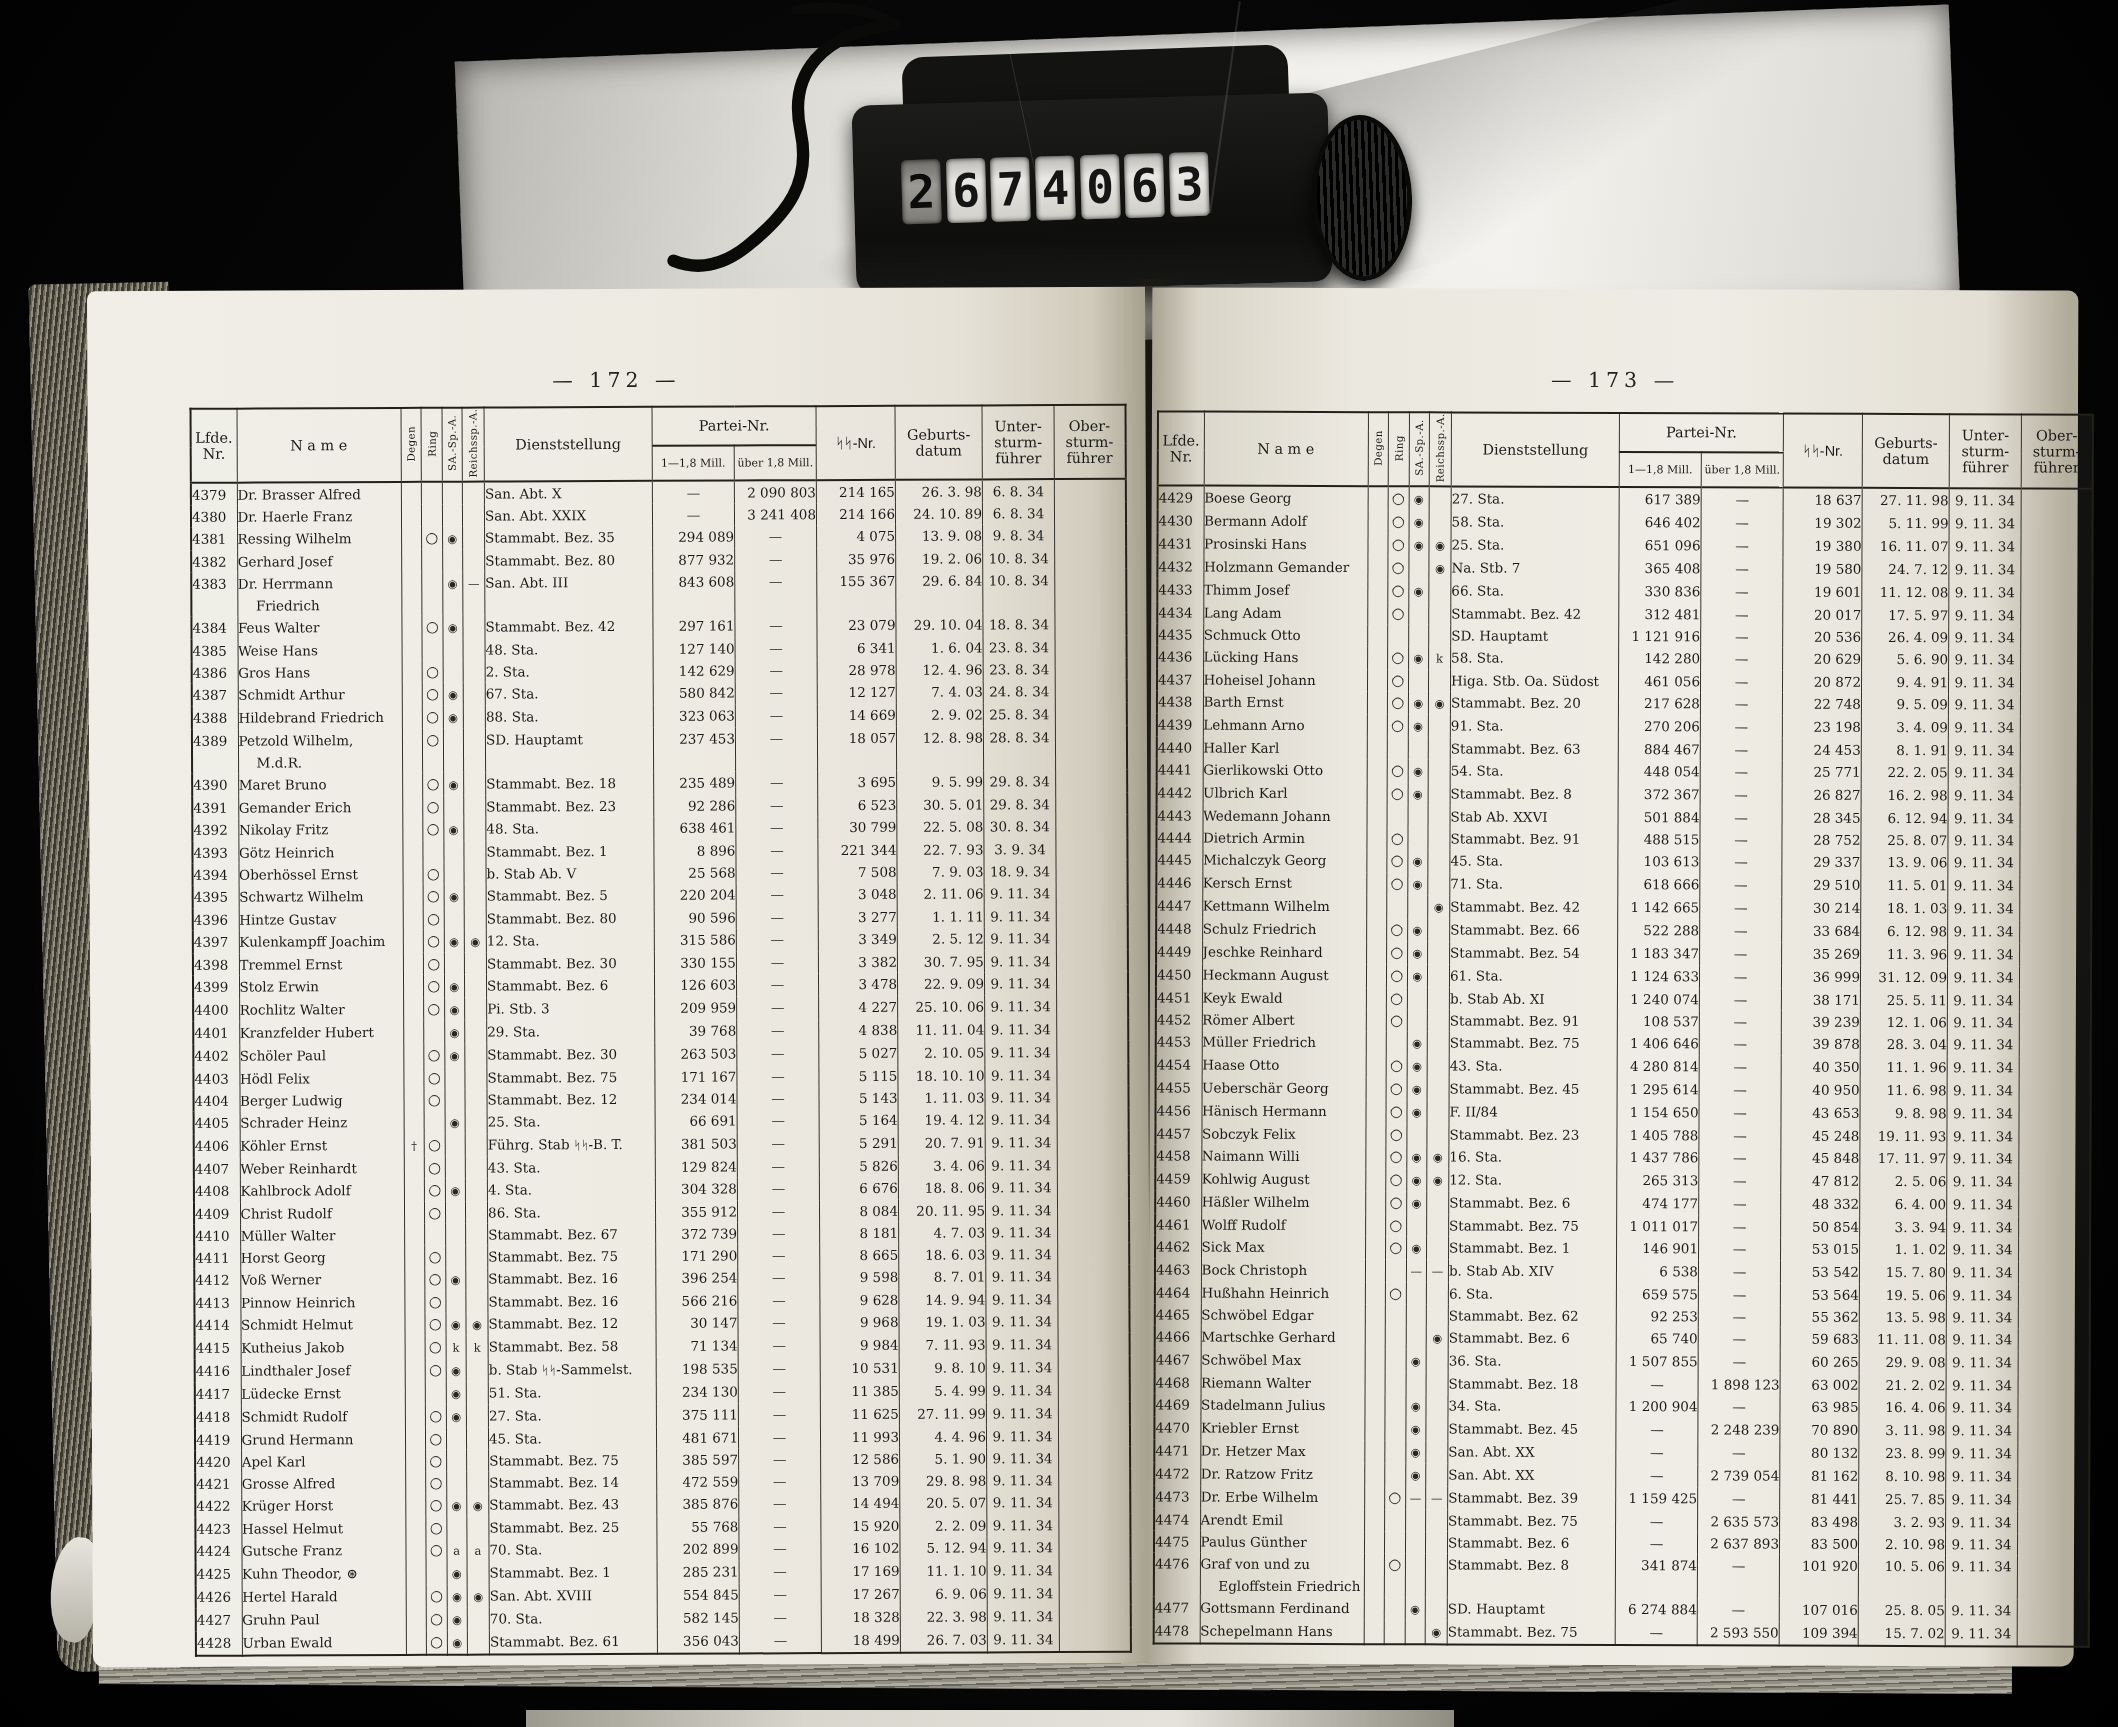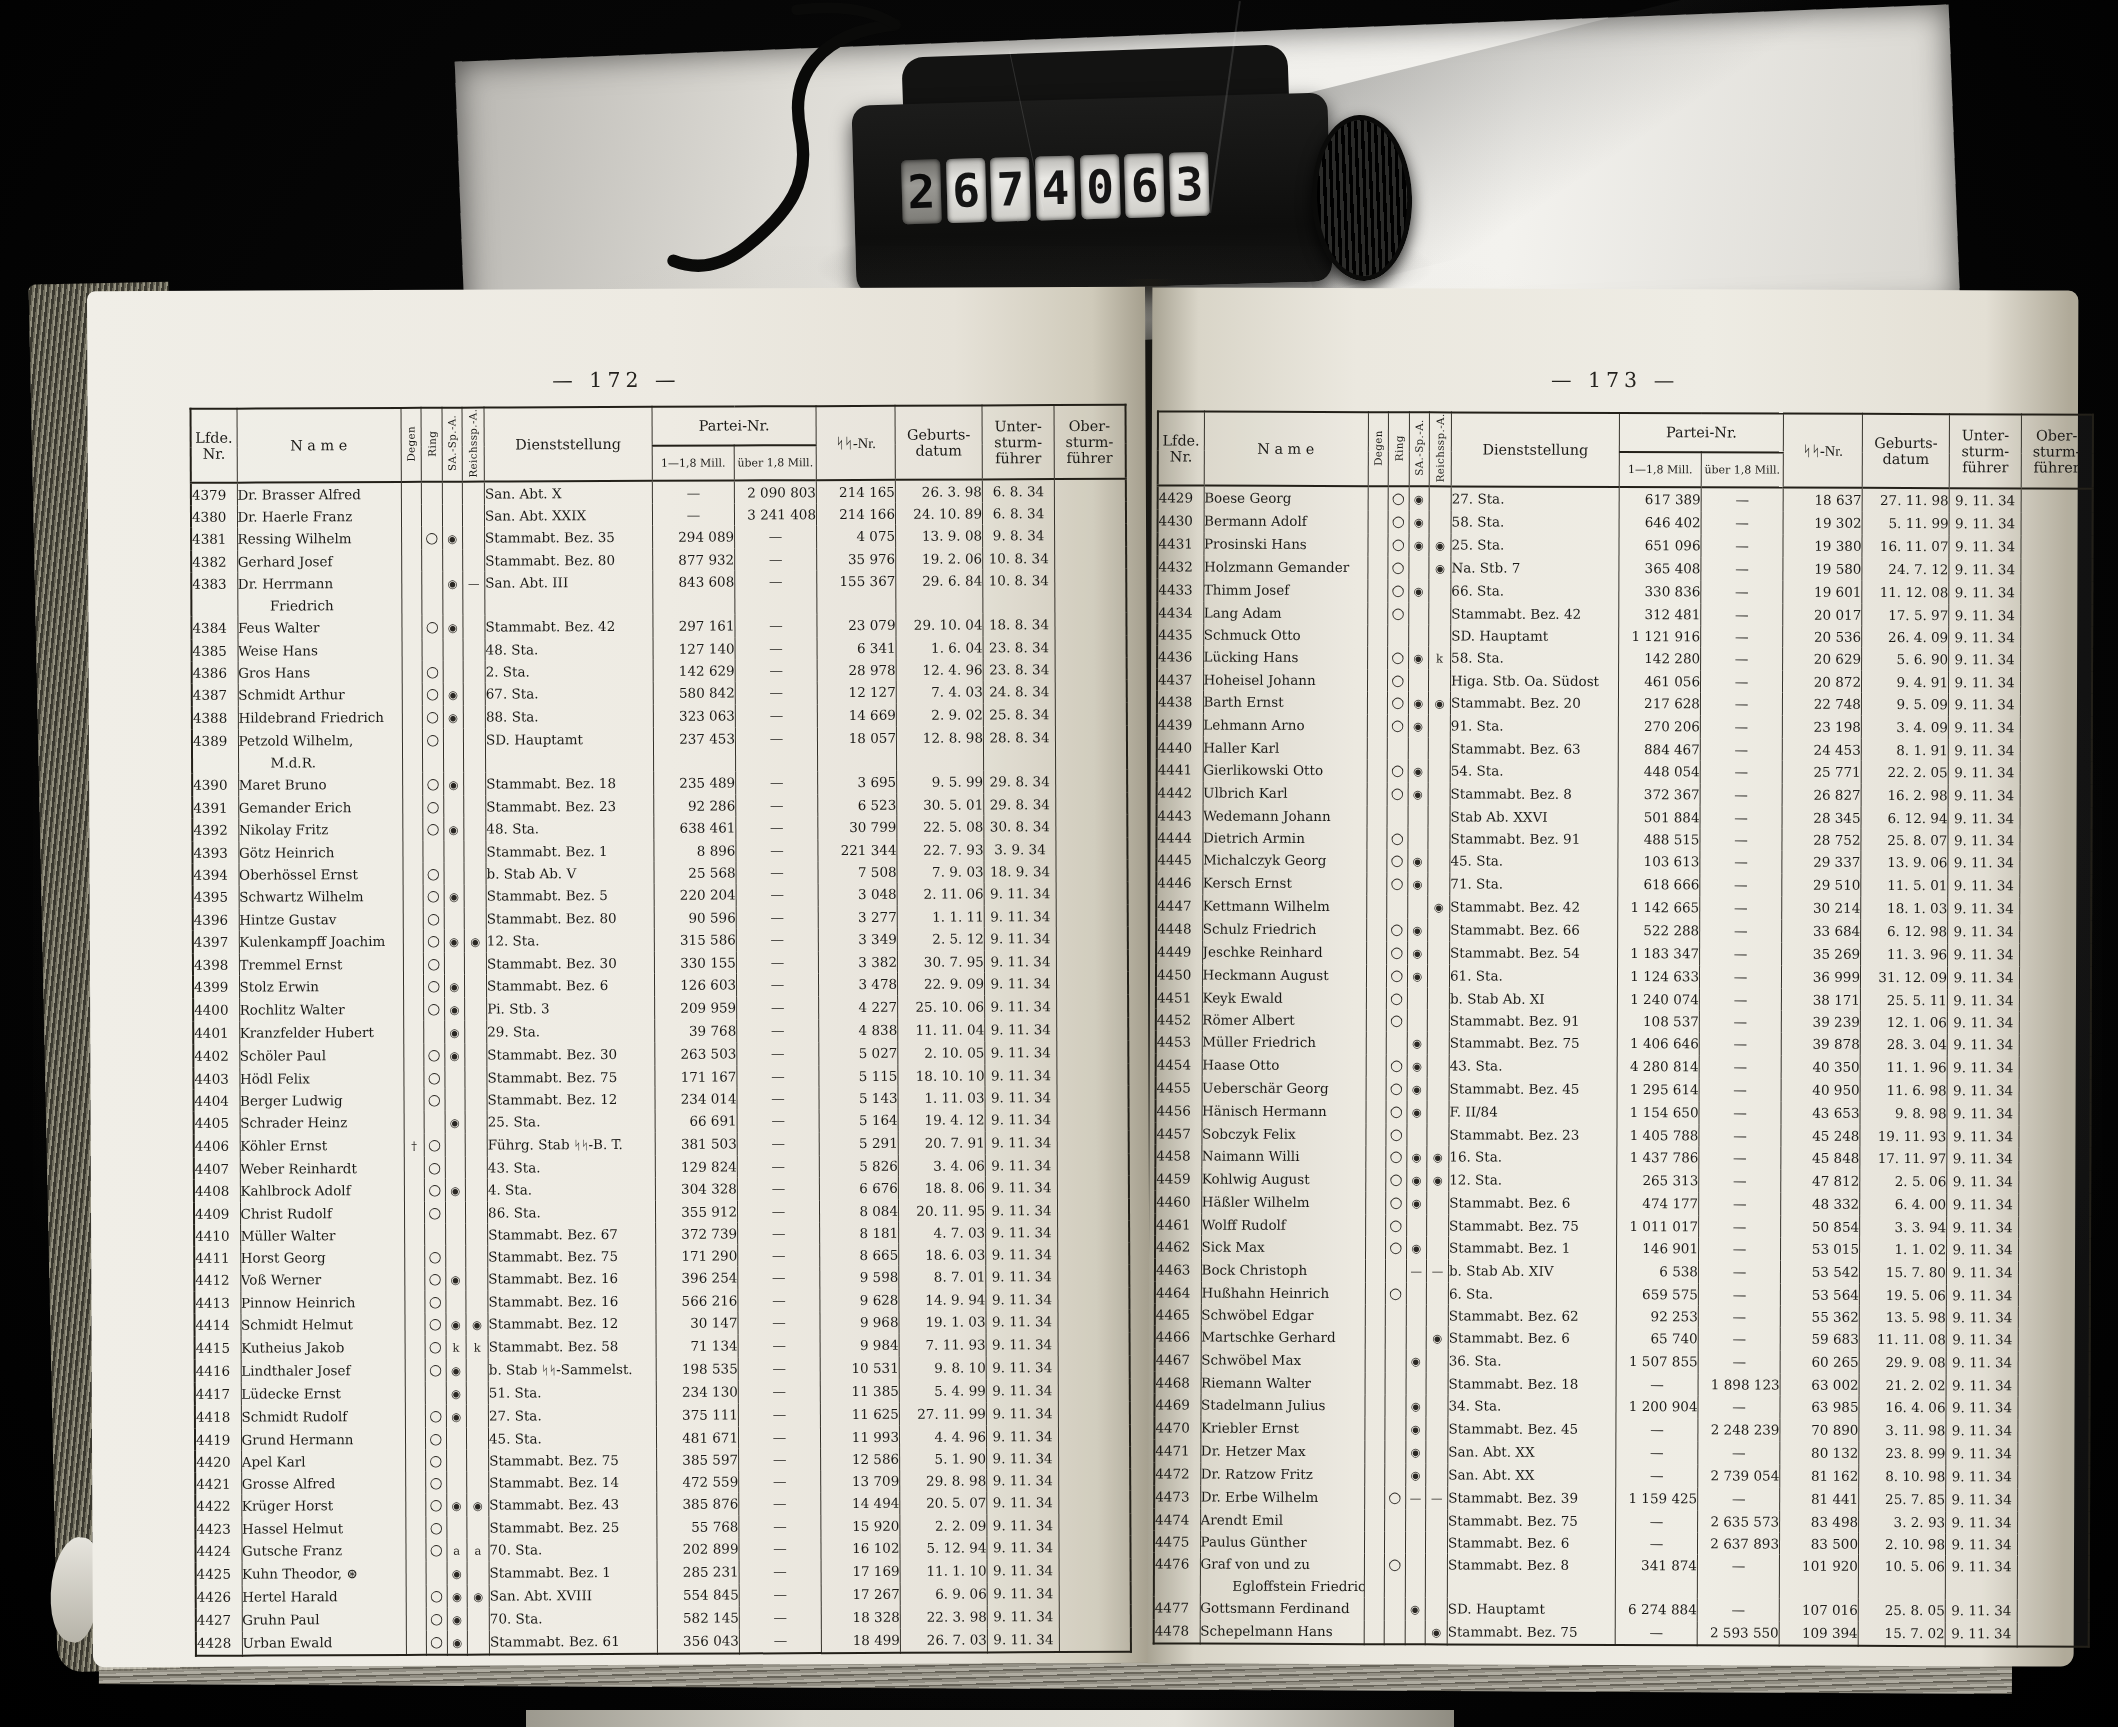--- a/index.html
+++ b/index.html
@@ -66,31 +66,31 @@
     font-weight:normal;font-size:14.4px;line-height:16.4px;white-space:pre-line;}
   table.reg thead tr.sub th{border-bottom:2.8px solid #232019;border-top:1.1px solid #35322b;
     font-size:11px;line-height:12.3px;height:33px;}
   th.vert span{writing-mode:vertical-rl;transform:rotate(180deg);font-size:10.3px;letter-spacing:0.4px;
     display:inline-block;max-height:105px;}
   col.c-nr{width:46px;} col.c-name{width:164px;} col.c-mk{width:20.5px;} col.c-mkr{width:22px;}
   col.c-di{width:168px;} col.c-p{width:82px;} col.c-ss{width:79px;} col.c-geb{width:87px;}
   col.c-u{width:72px;} col.c-o{width:71px;}
   td.nr{text-align:left;padding-left:3.3px;}
   td.name{padding-left:5px;}
-  td.name .l2{padding-left:32px;}
+  td.name .l2{padding-left:18px;}
   td.mark{text-align:center;font-size:12.3px;color:#2a2723;}
   td.mark .ring{font-size:15px;font-weight:bold;}
   td.mark .med{font-size:11.5px;}
   td.di{padding-left:5.7px;}
   td.num{text-align:right;padding-right:10px;font-variant-numeric:tabular-nums;}
   td.num.dash,td.geb.dash{text-align:center;padding-right:0;}
   td.geb{text-align:right;padding-right:8.2px;}
   td.ctr{text-align:center;}
   td.bold{font-weight:normal;}
-  .ss-runes{font-family:Liberation Serif, serif;font-size:.9em;}
+  .ss-runes{font-family:Liberation Sans, sans-serif;font-size:.9em;}
   
   .scratch{position:absolute;background:rgba(255,255,255,.12);}
 </style>
 </head>
 <body>
 
 <div id="stage">
 
   <div class="envelope"></div>
   <div class="envelope-flap"></div>

